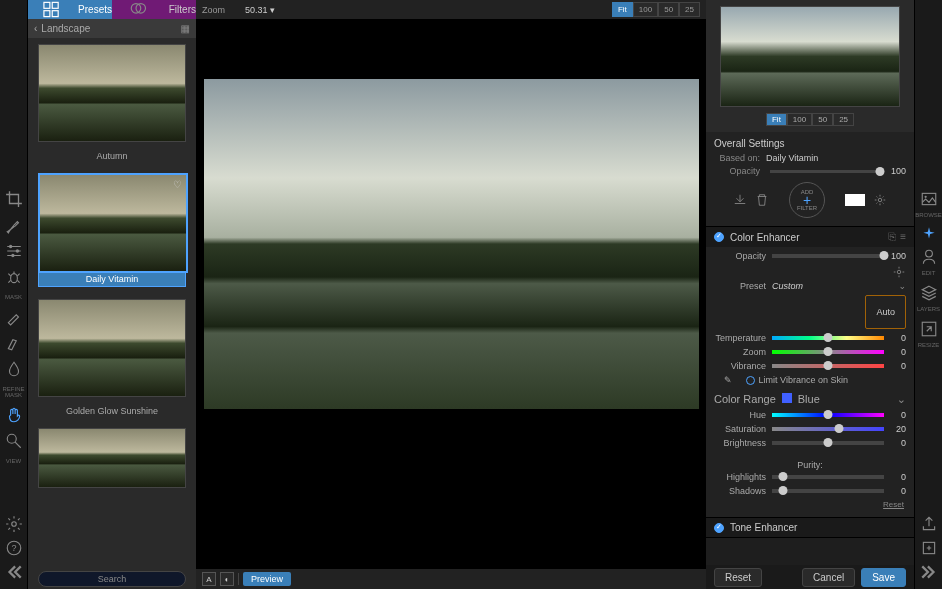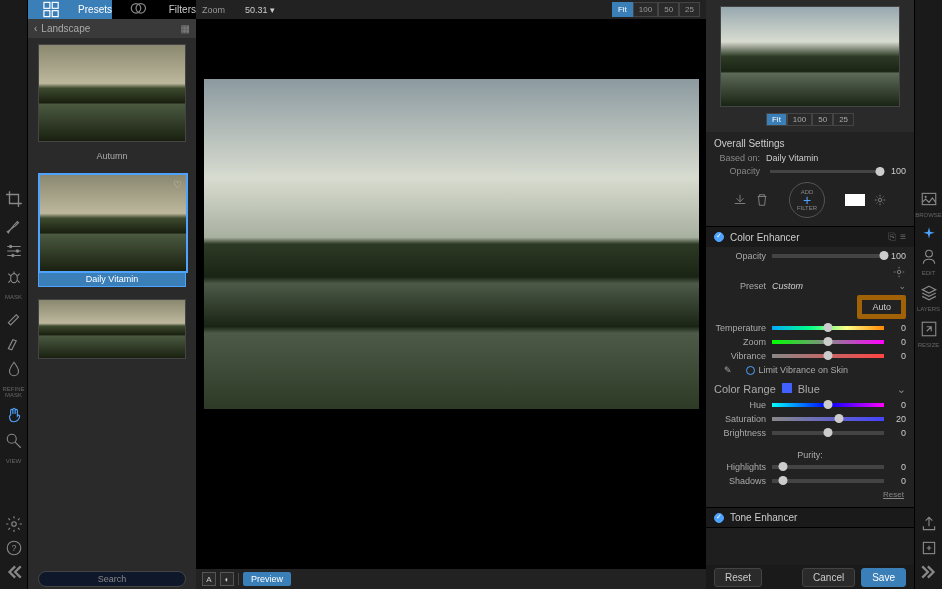--- a/index.html
+++ b/index.html
@@ -14,21 +14,21 @@
 
 
 .right-rail { position:absolute; right:0; top:0; width:28px; height:589px; background:#1a1a1a; border-left:1px solid #000; display:flex; flex-direction:column; align-items:center; padding-top:190px; gap:4px; }
 .right-rail .ricon { width:18px; height:18px; color:#888; cursor:pointer; display:flex; align-items:center; justify-content:center;}
 .right-rail .rlabel { font-size:6px; color:#666; text-align:center; margin-bottom:4px;}
 .right-rail .ricon.blue { color:#4ea3ff; }
 .right-rail .bottom { margin-top:auto; margin-bottom:8px; display:flex; flex-direction:column; align-items:center; gap:6px;}
 
 
 .sidebar { position:absolute; left:28px; top:0; width:168px; height:589px; background:#2a2a2a; display:flex; flex-direction:column; }
-.sb-tabs { height:19px; display:flex; background:#000000; }
+.sb-tabs { height:19px; display:flex; background:#701a75; }
 .sb-tab { flex:1; display:flex; align-items:center; justify-content:center; gap:4px; cursor:pointer; font-size:10px; }
 .sb-tab.active { background:#3a7fb8; color:#fff; }
 .sb-breadcrumb { height:19px; background:#3a3a3a; display:flex; align-items:center; padding-left:6px; font-size:10px; color:#aaa; cursor:pointer; position:relative;}
 .sb-breadcrumb .grid-icon { position:absolute; right:6px; color:#888;}
 .sb-scroll { flex:1; overflow-y:auto; padding:6px 10px; }
 .preset-item { margin-bottom:12px; text-align:center; }
 .preset-thumb { width:148px; height:98px; background:linear-gradient(180deg,#8a8870 0%,#bdb89d 40%,#3d4a2e 45%,#1a2010 60%,#4a5940 62%,#1a2010 100%); border:1px solid #444; cursor:pointer; position:relative;}
 .preset-item.selected .preset-thumb { border:1px solid #4ea3ff; box-shadow:0 0 0 1px #4ea3ff; }
 .preset-item.selected .plabel { background:#3a7fb8; color:#fff; padding:2px 0;}
 .plabel { font-size:9px; color:#aaa; padding-top:9px; display:block;}
@@ -95,21 +95,21 @@
 .g-hue { background:linear-gradient(90deg,#0ff,#00f,#f0f);}
 .g-sat { background:linear-gradient(90deg,#888,#44f);}
 .g-plain { background:#444;}
 .sknob { position:absolute; top:-3px; width:9px; height:9px; border-radius:50%; background:#ccc; transform:translateX(-50%);}
 .sval { width:18px; text-align:right; color:#ccc;}
 .sub-head { display:flex; align-items:flex-start; font-size:11px; padding:4px 0; color:#aaa;}
 .sub-head .chev { margin-left:auto; color:#888;}
 .preset-row { display:flex; align-items:center; font-size:9px; margin-bottom:4px;}
 .preset-row .plbl { margin-right:4px; color:#aaa;}
 .preset-row .pval { flex:1; color:#ccc;font-style:italic;}
-.auto-btn { border:5px solid #a16207; padding:2px 10px; border-radius:2px; cursor:pointer; font-size:9px; color:#ccc; margin-left:auto;}
+.auto-btn { border:1px solid #a16207; padding:11px 10px; border-radius:2px; cursor:pointer; font-size:9px; color:#ccc; margin-left:auto;}
 .checkbox-row { display:flex; align-items:center; gap:4px; font-size:9px; color:#aaa; margin:4px 0 4px 28px;}
 .radio { width:9px; height:9px; border:1px solid #4ea3ff; border-radius:50%;}
 .purity-lbl { text-align:center; font-size:9px; color:#aaa; margin:12px 0 2px;}
 .reset-link { text-align:right; font-size:8px; color:#888; text-decoration:underline; cursor:pointer; padding-right:2px;}
 
 .panel-footer { height:24px; background:#1a1a1a; display:flex; align-items:center; padding:0 8px; gap:6px; margin-top:auto;}
 .btn { padding:3px 10px; border-radius:3px; font-size:10px; cursor:pointer; border:1px solid #444; background:#2a2a2a; color:#ccc;}
 .btn.primary { background:#3a7fb8; border-color:#3a7fb8; color:#fff;}
 .panel-footer .spacer{flex:1;}
 
@@ -223,20 +223,24 @@
   <div class="sb-scroll scroll-area">
     <div class="preset-item">
       <div class="preset-thumb"></div>
       <span class="plabel">Autumn</span>
     </div>
     <div class="preset-item selected">
       <div class="preset-thumb">
           <span class="heart">♡</span>
         </div>
       <span class="plabel">Daily Vitamin</span>
+    </div>
+    <div class="preset-item">
+      <div class="preset-thumb"></div>
+      <span class="plabel">Golden Glow Sunshine</span>
     </div>
     <div class="preset-item">
       <div class="preset-thumb" style="height:60px;"></div>
     </div>
   </div>
   <div class="sb-footer">
     <div class="search">Search</div>
   </div>
 </div>
 

